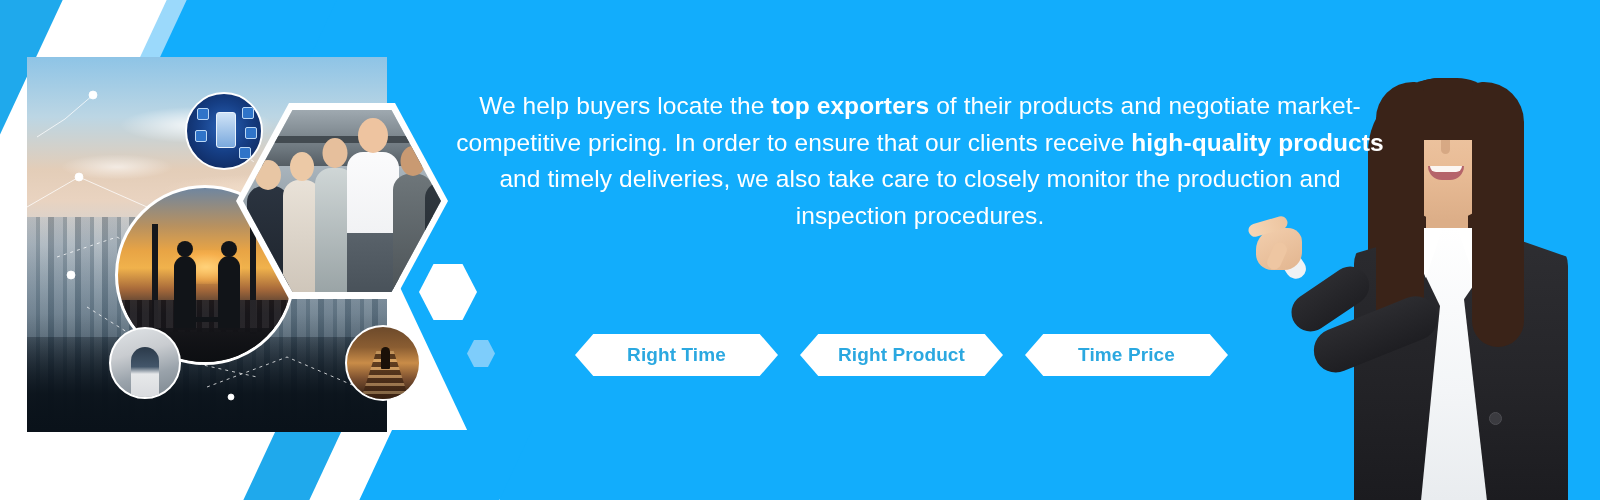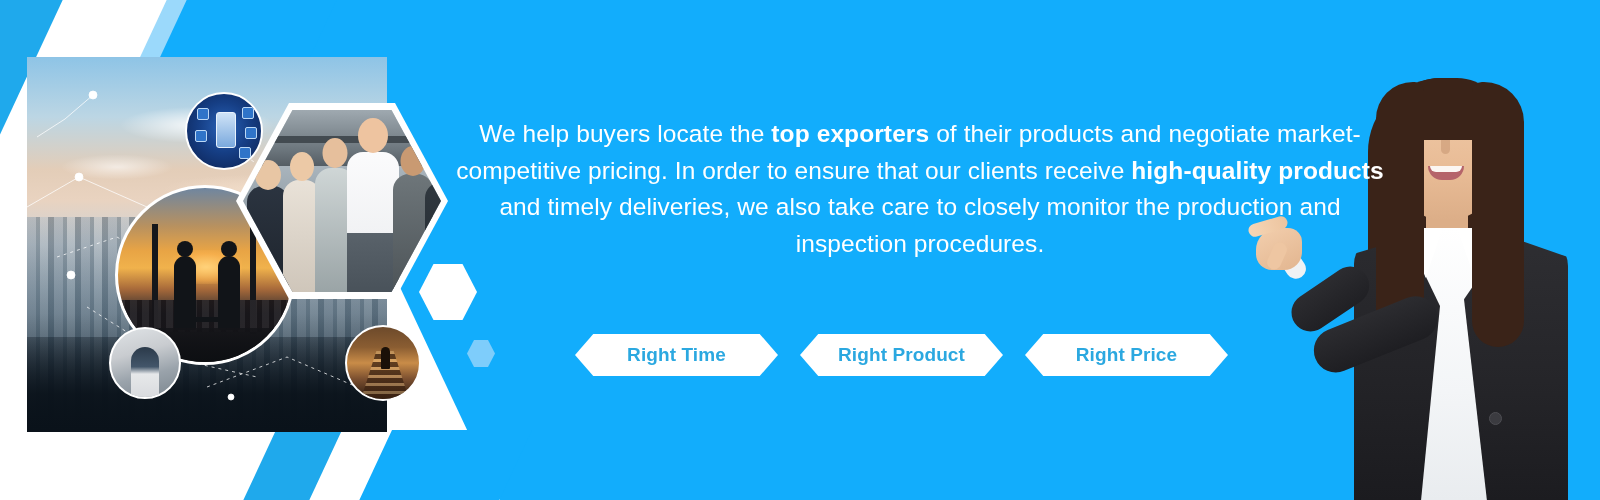--- a/index.html
+++ b/index.html
@@ -292,21 +292,21 @@
   }
   .hex-deco-pale {
     left: 467px; top: 340px;
     width: 28px; height: 27px;
     background: #7ecdfb;
   }
 
   
   .copy {
     position: absolute;
-    left: 450px; top: 116px;
+    left: 450px; top: 88px;
     width: 940px;
     text-align: center;
     color: #ffffff;
     font-size: 24.5px;
     line-height: 36.5px;
     letter-spacing: 0.1px;
     z-index: 10;
   }
   .copy b { font-weight: 700; }
 
@@ -577,21 +577,21 @@
   <p class="copy"><span>We help buyers locate the </span><b>top exporters</b><span> of their products and negotiate market-competitive pricing. In order to ensure that our clients receive </span><b>high-quality products</b><span> and timely deliveries, we also take care to closely monitor the production and inspection procedures.</span></p>
 
   <div class="chips">
     <div class="chip">
         <span>Right Time</span>
       </div>
     <div class="chip">
         <span>Right Product</span>
       </div>
     <div class="chip">
-        <span>Right Price</span>
+        <span>Time Price</span>
       </div>
   </div>
 
   <div class="presenter">
     <div class="pr-hair-back"></div>
     <div class="pr-neck"></div>
     <div class="pr-shirt"></div>
     <div class="pr-jacket-l"></div>
     <div class="pr-jacket-r"></div>
     <div class="pr-collar-l"></div>

